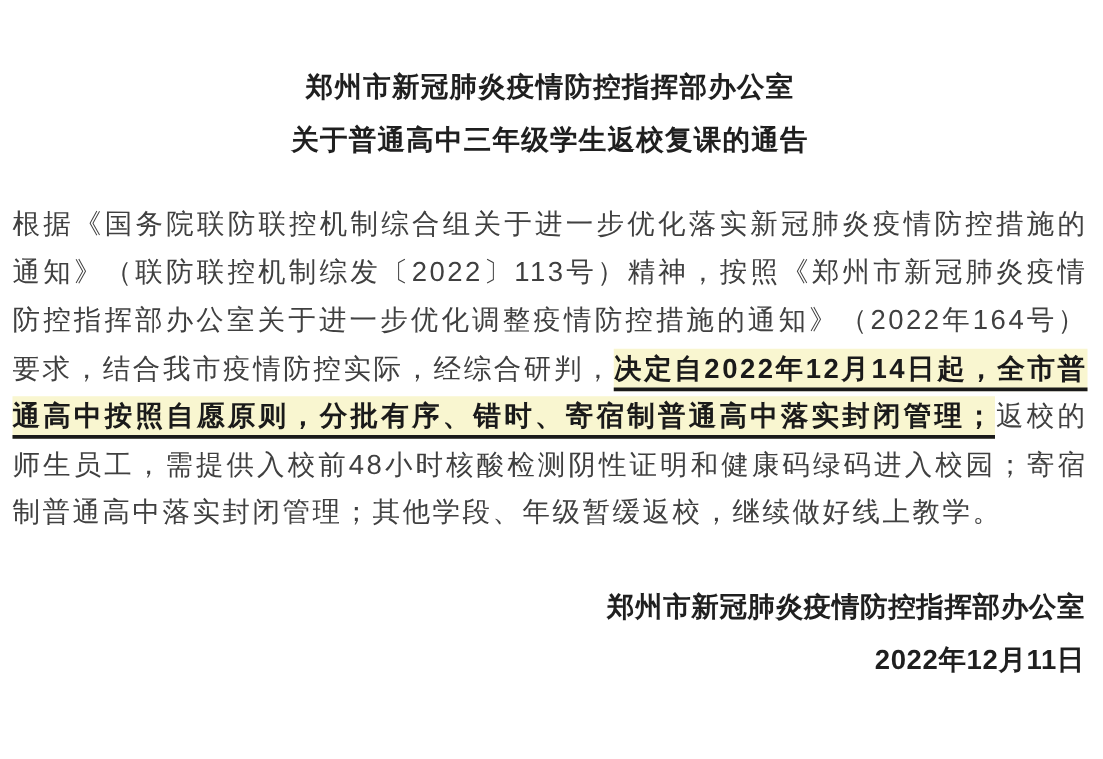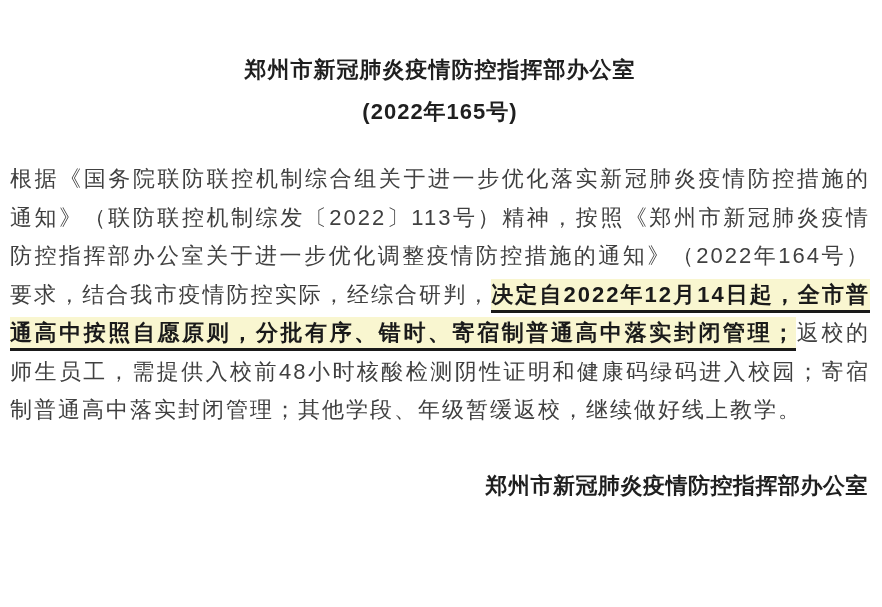--- a/index.html
+++ b/index.html
@@ -57,22 +57,23 @@
     color: var(--title-text, #1f1f1f);
   }
 </style>
 </head>
 <body>
 
 <div class="page">
 
   <header class="title-block">
     <h1 class="title-line">郑州市新冠肺炎疫情防控指挥部办公室</h1>
-    <h1 class="title-line">(2022年165号)</h1>
+    <h1 class="title-line">关于普通高中三年级学生返校复课的通告</h1>
   </header>
 
   <p class="body-text"><span>根据《国务院联防联控机制综合组关于进一步优化落实新冠肺炎疫情防控措施的通知》（联防联控机制综发〔2022〕113号）精神，按照《郑州市新冠肺炎疫情防控指挥部办公室关于进一步优化调整疫情防控措施的通知》（2022年164号）要求，结合我市疫情防控实际，经综合研判，</span><span class="highlight">决定自2022年12月14日起，全市普通高中按照自愿原则，分批有序、错时、寄宿制普通高中落实封闭管理；</span><span>返校的师生员工，需提供入校前48小时核酸检测阴性证明和健康码绿码进入校园；寄宿制普通高中落实封闭管理；其他学段、年级暂缓返校，继续做好线上教学。</span></p>
 
   <footer class="signature">
     <div class="sig-line">郑州市新冠肺炎疫情防控指挥部办公室</div>
+    <div class="sig-line">2022年12月11日</div>
   </footer>
 
 </div>
 
 </body></html>

